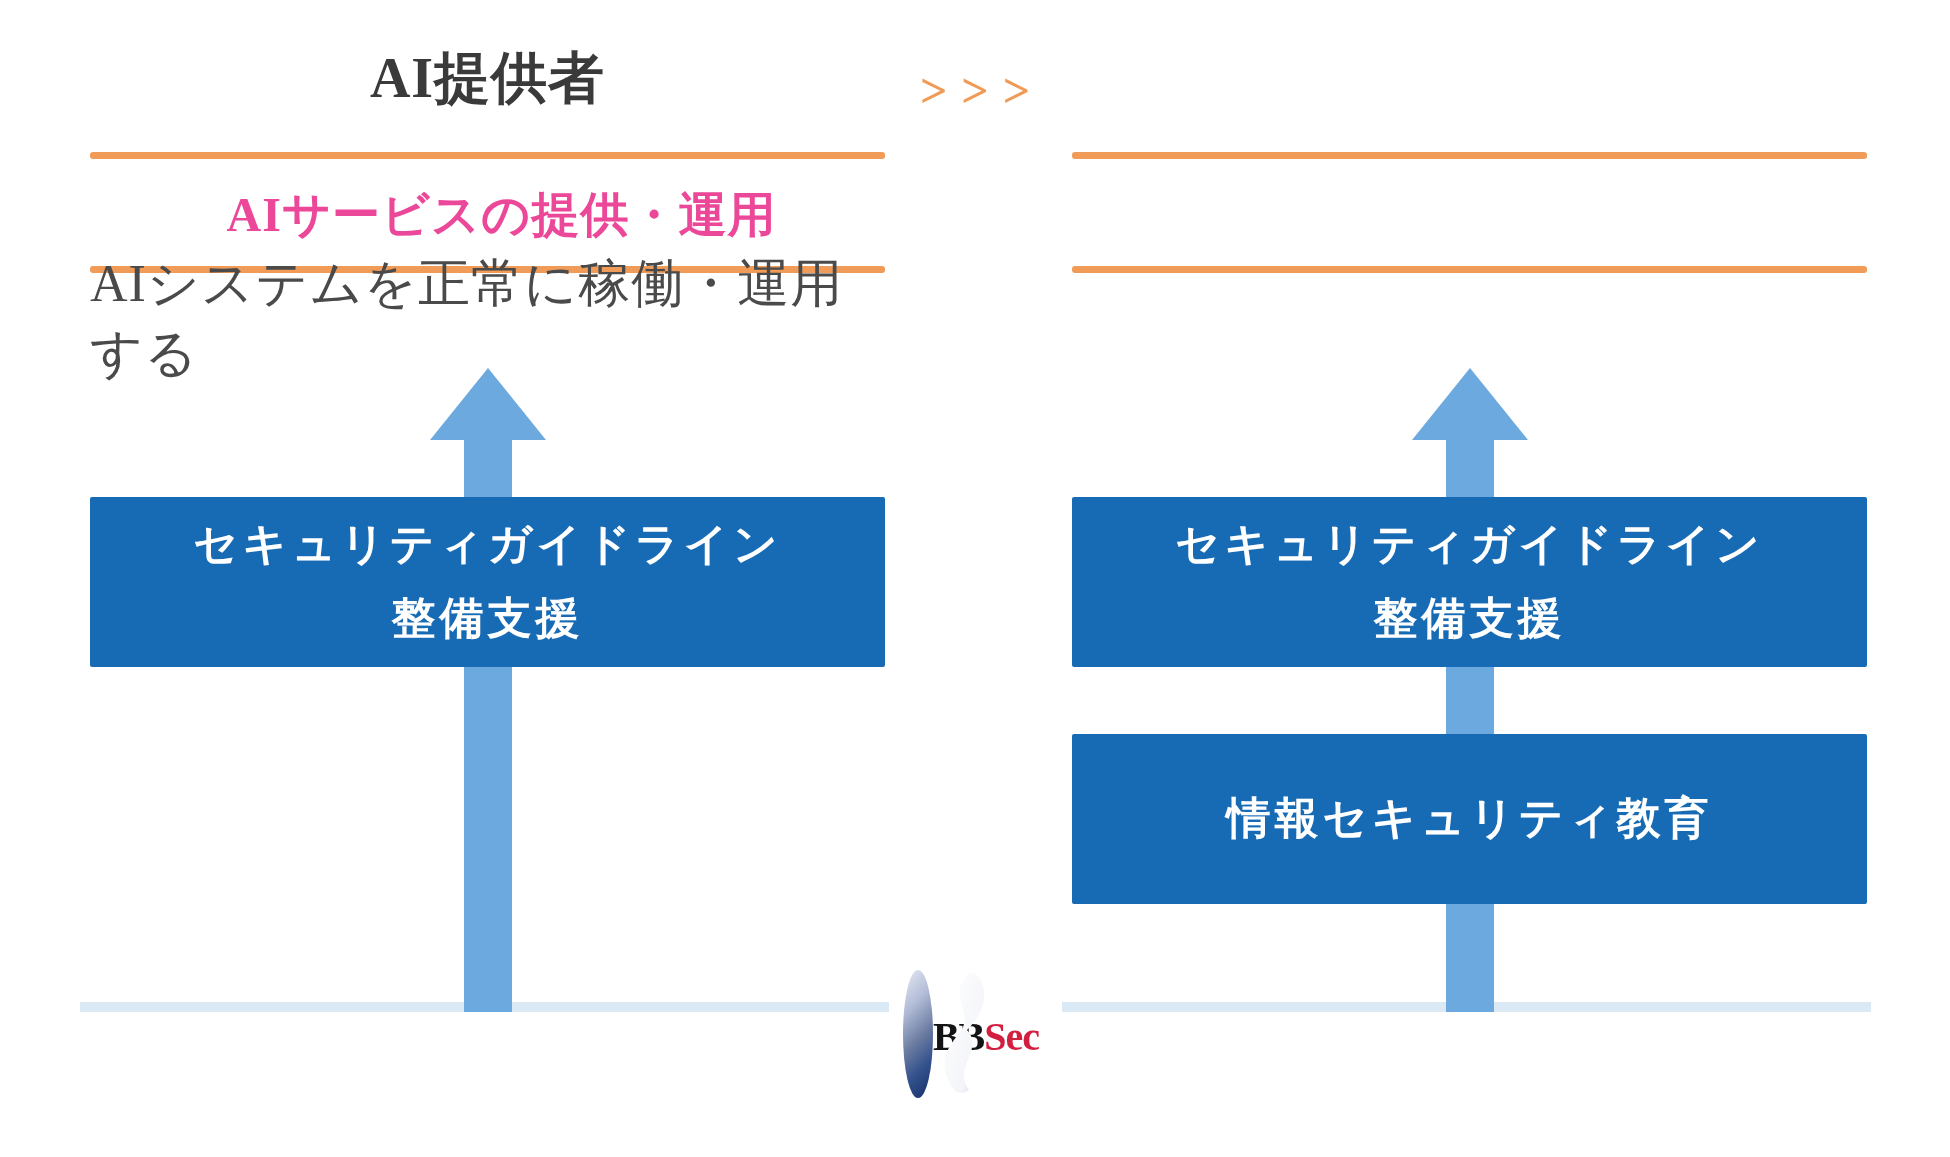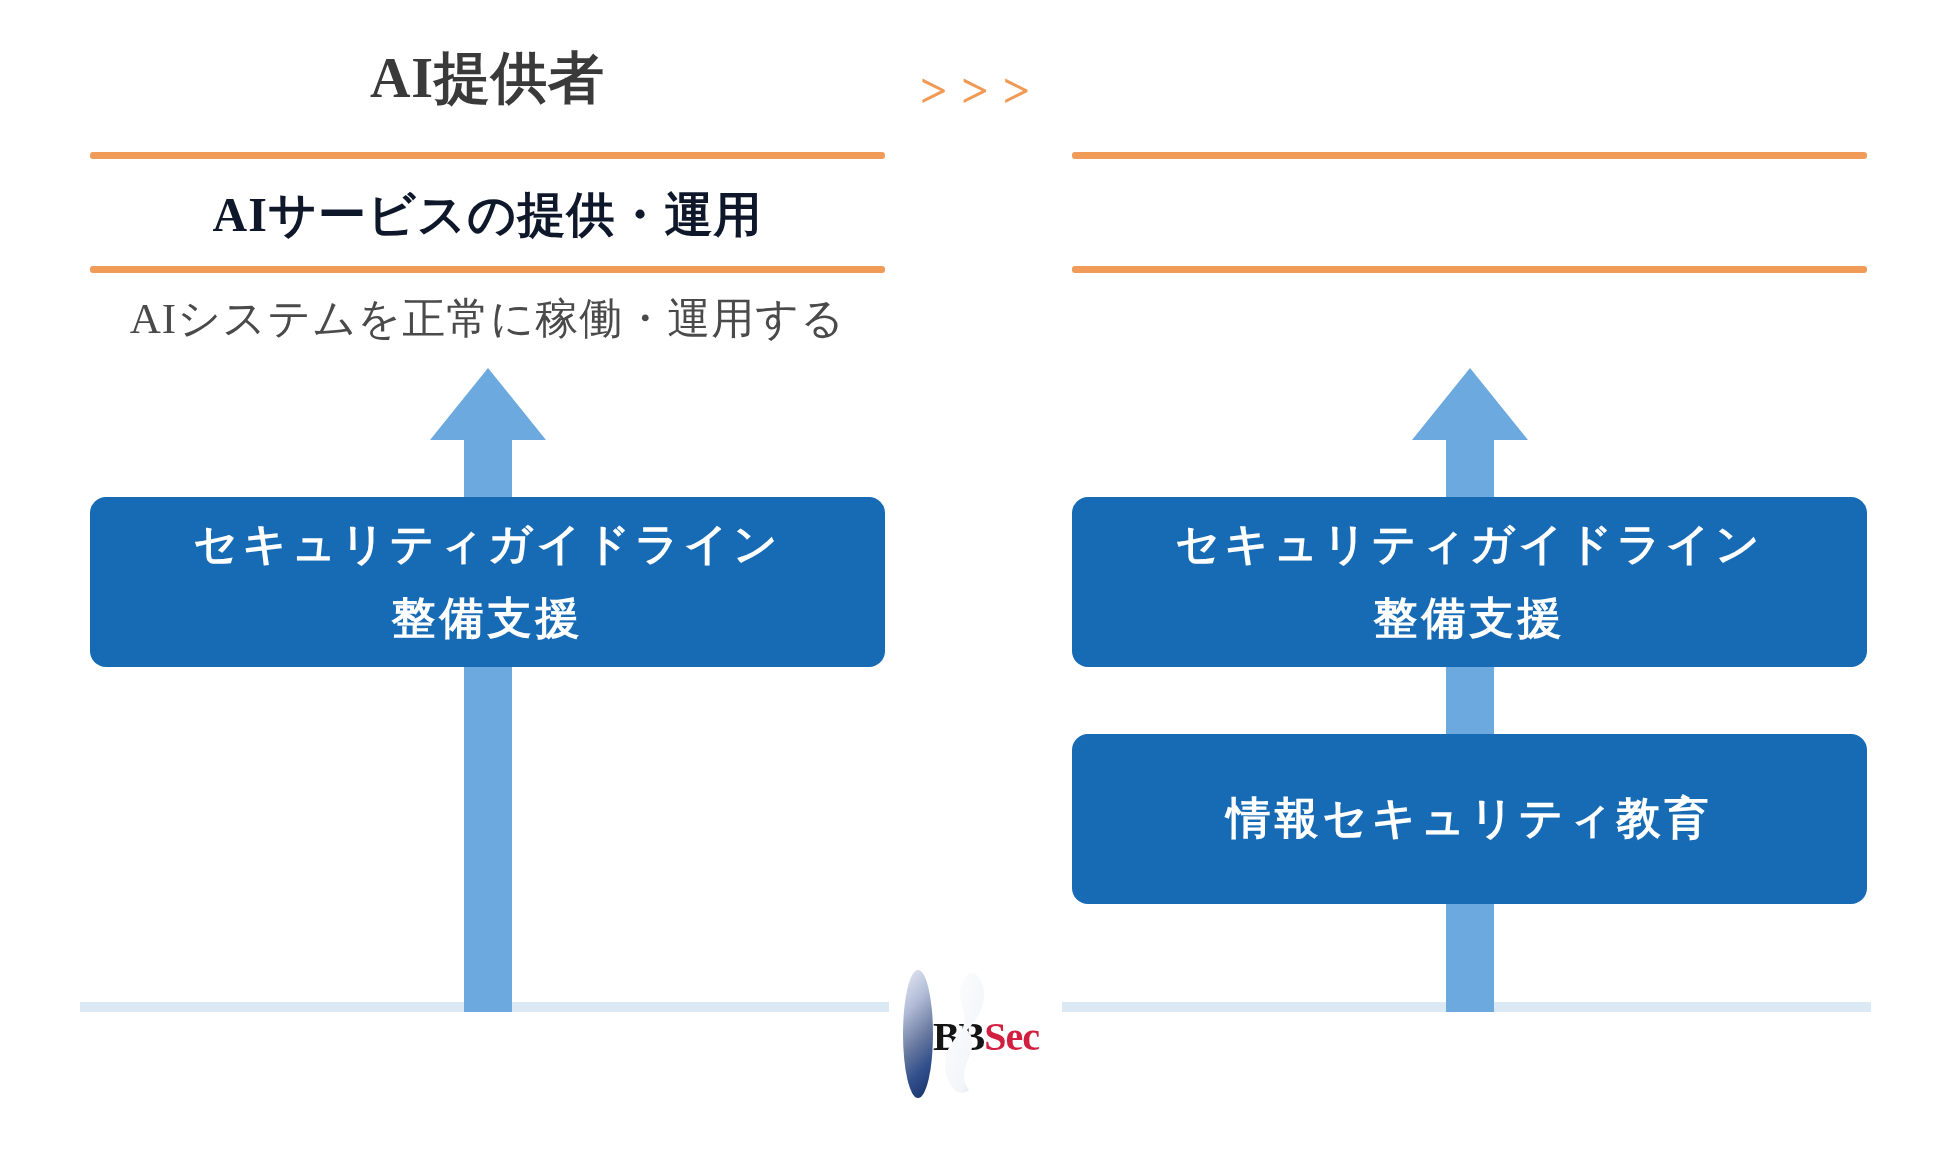--- a/index.html
+++ b/index.html
@@ -19,43 +19,43 @@
     display:flex;align-items:center;justify-content:center;
     font-size:56px;font-weight:bold;color:#3a3a3a;letter-spacing:1px;
   }
   .rule{
     position:absolute;left:0;width:100%;height:7px;
     background:#f09c58;border-radius:3px;
   }
   .rule-top{top:152px;}
   .rule-bottom{top:266px;}
   .role{
-    position:absolute;left:0;top:168px;width:100%;height:94px;
+    position:absolute;left:14px;top:168px;width:100%;height:94px;
     display:flex;align-items:center;justify-content:center;
-    font-size:48px;font-weight:bold;color:#0f172a;letter-spacing:1px;
+    font-size:48px;font-weight:bold;color:#ec4899;letter-spacing:1px;
   }
   .desc{
     position:absolute;left:0;top:288px;width:100%;height:62px;
     display:flex;align-items:center;justify-content:center;
-    font-size:43px;font-weight:normal;color:#4a4a4a;letter-spacing:1px;
+    font-size:52px;font-weight:normal;color:#4a4a4a;letter-spacing:1px;
   }
   .arrow-head{
     position:absolute;left:50%;top:368px;margin-left:-58px;
     width:0;height:0;z-index:1;
     border-left:58px solid transparent;
     border-right:58px solid transparent;
     border-bottom:72px solid #6ca9de;
   }
   .arrow-tail{
     position:absolute;left:50%;top:438px;margin-left:-24px;
     width:48px;height:574px;background:#6ca9de;z-index:1;
   }
   .box{
     position:absolute;left:0;width:100%;height:170px;z-index:2;
-    background:#176ab4;border-radius:16px;
+    background:#176ab4;border-radius:2px;
     display:flex;flex-direction:column;align-items:center;justify-content:center;
     color:#ffffff;font-weight:bold;font-size:44px;letter-spacing:4px;
   }
   .box .box-line{line-height:74px;text-align:center;}
   .box1{top:497px;}
   .box2{top:734px;}
   .baseline{
     position:absolute;left:-10px;top:1002px;width:calc(100% + 14px);height:10px;
     background:#dbe9f4;z-index:0;
   }

